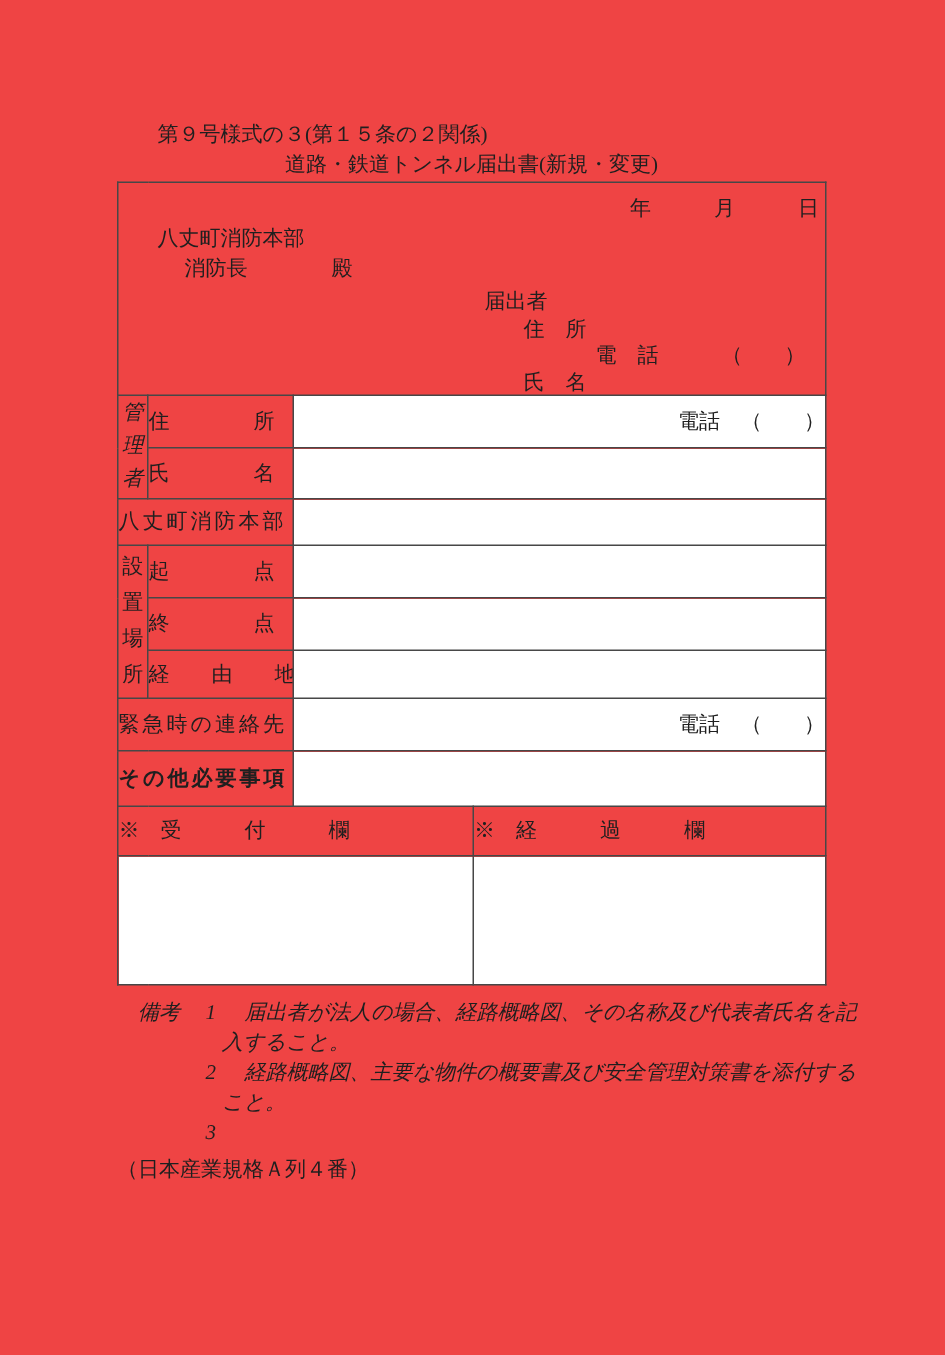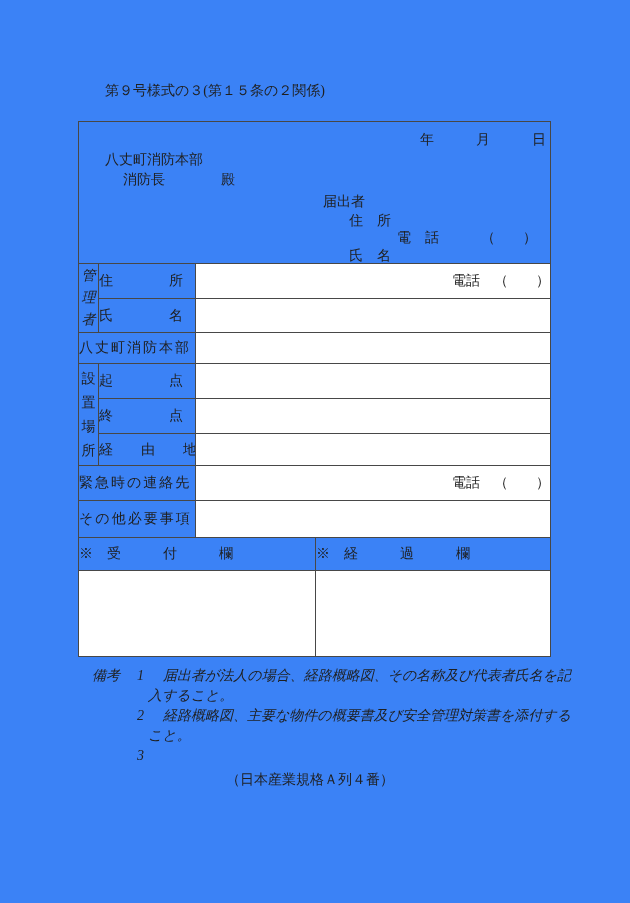--- a/index.html
+++ b/index.html
@@ -1,20 +1,20 @@
 <!DOCTYPE html>
 <html><head>
 <meta charset="utf-8">
 <style>
   * { margin:0; padding:0; box-sizing:border-box; }
   html,body { background:#ffffff; }
   .page {
     position:relative;
     width:630px; height:903px;
-    background:#3b82f6;
+    background:#ef4444;
     font-family:"Liberation Serif","DejaVu Serif",serif;
     color:#1f1f1f;
     font-size:14px;
     overflow:hidden;
   }
   .abs { position:absolute; white-space:pre; line-height:16px; }
 
   .form-number { left:105px; top:83px; }
   .form-title  { left:190px; top:103px; }
 
@@ -38,21 +38,21 @@
   .recip-title { left:44px;  top:50px; }
   .notifier    { left:244px; top:72px; }
   .n-addr      { left:270px; top:91px; }
   .n-phone     { left:318px; top:108px; }
   .n-name      { left:270px; top:126px; }
 
   .r35 td { height:35px; }
   .r34 td { height:34px; }
   .r31 td { height:31px; }
   .r32 td { height:32px; }
-  .r37 td { height:37px; }
+  .r37 td { height:37px;font-weight:bold; }
   .r33 td { height:33px; }
   .r86 td { height:86px; }
 
   .vlabel {
     word-break:break-all;
     text-align:center;
     padding:0 2px;
     white-space:normal;
   }
   .vlabel.mgr { line-height:22px;font-style:italic; }
@@ -64,28 +64,29 @@
   .phone    { text-align:right; padding-right:44px; white-space:pre; }
   .sec-head { text-align:left; white-space:pre; }
 
   .notes { position:absolute; left:78px; top:667px; width:472px; }
   .note-line { position:relative; height:20px;font-style:italic; }
   .note-line span { position:absolute; white-space:pre; line-height:18px; }
   .nl-remark { left:14px; }
   .nl-num    { left:59px; }
   .nl-text   { left:85px; }
   .nl-cont   { left:70px; }
-  .note-footer { margin-top:4px; text-align:center; padding-right:8px; white-space:pre; }
+  .note-footer { margin-top:4px; text-align:left; padding-right:8px; white-space:pre; }
 </style>
 </head>
 <body>
 
 <div class="page">
 
   <div class="abs form-number">第９号様式の３(第１５条の２関係)</div>
+  <div class="abs form-title">道路・鉄道トンネル届出書(新規・変更)</div>
 
   <table class="form">
     <colgroup>
       <col style="width:20px">
         <col style="width:97px">
         <col style="width:120px">
         <col style="width:235px">
     </colgroup>
 
     <tbody>

